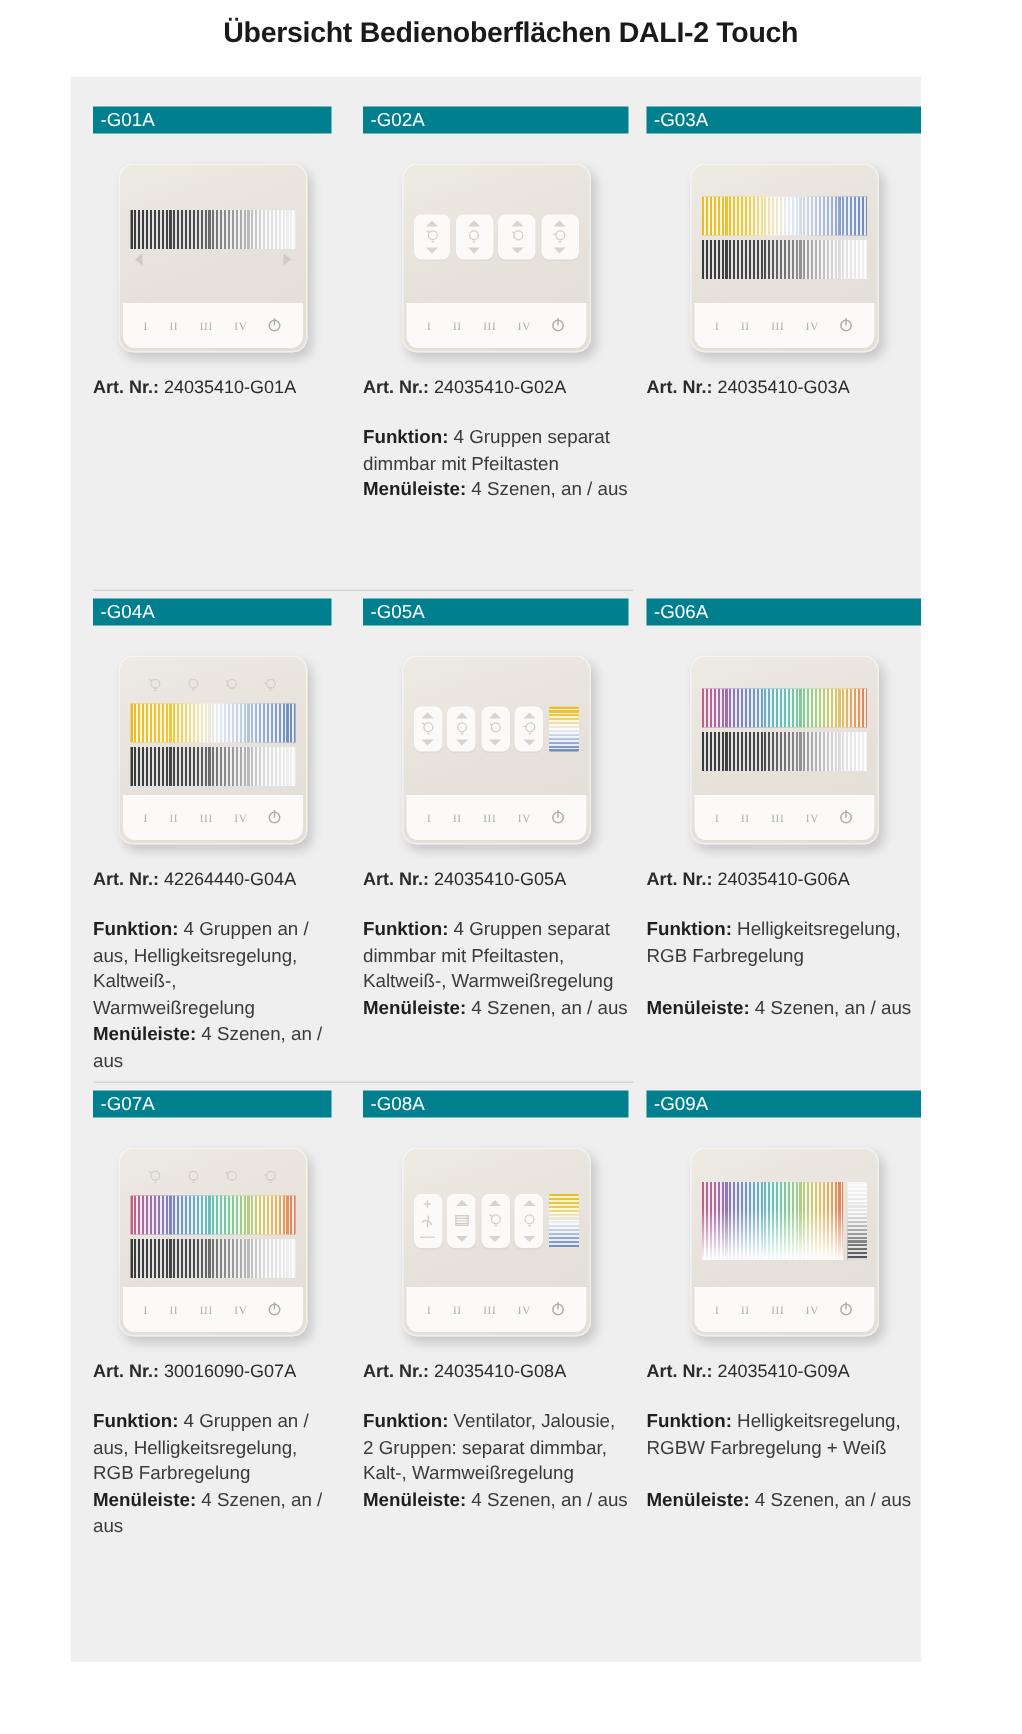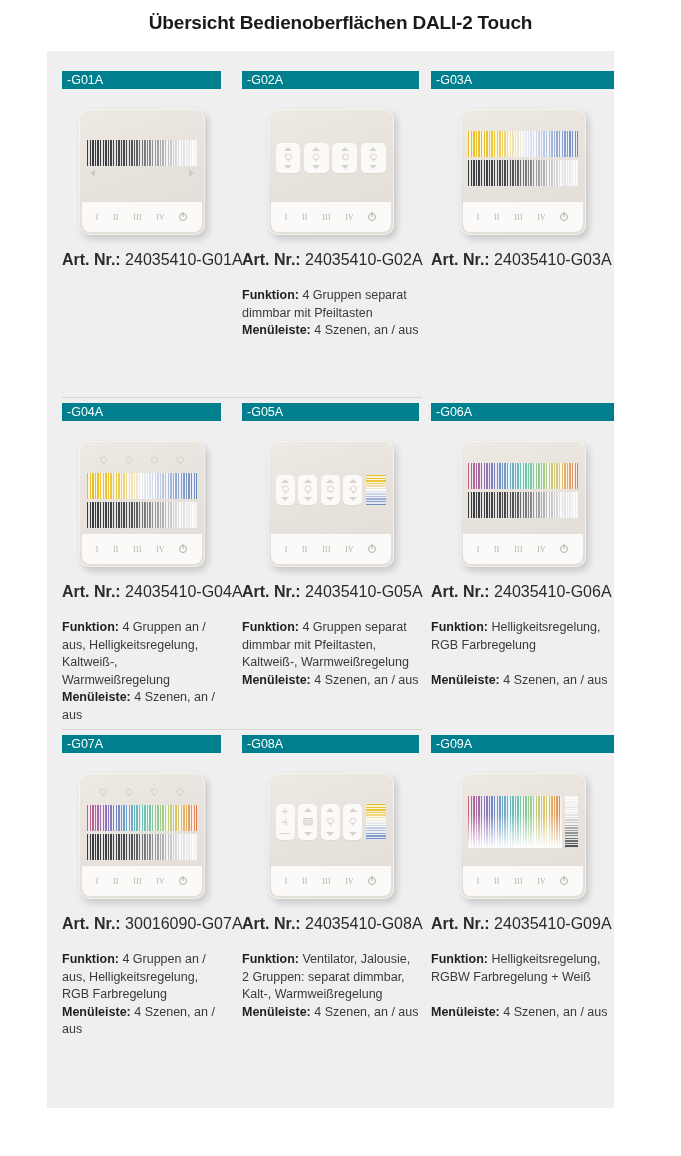--- a/index.html
+++ b/index.html
@@ -61,21 +61,21 @@
     overflow: hidden;
   }
   .device-area {
     height: 160px;
     display: flex;
     align-items: center;
     justify-content: center;
     padding-top: 6px;
   }
   .artnr {
-    font-size: 16px;
+    font-size: 12px;
     color: #2b2b2b;
     margin-top: 2px;
     white-space: nowrap;
   }
   .artnr b { font-weight: bold; }
   .func {
     font-size: 12.5px;
     line-height: 17.5px;
     color: #3a3a3a;
     margin-top: 18px;
@@ -354,21 +354,21 @@
             </div>
             <div class="menubar">
               <span>I</span>
               <span>II</span>
               <span>III</span>
               <span>IV</span>
               <div class="pwr"></div>
             </div>
           </div>
         </div>
-        <div class="artnr"><b>Art. Nr.:</b><span> 24035410-G04A</span></div>
+        <div class="artnr"><b>Art. Nr.:</b><span> 42264440-G04A</span></div>
         <div class="func">
           <b>Funktion:</b><span> 4 Gruppen an / aus, Helligkeitsregelung, Kaltweiß-, Warmweißregelung</span>
           <b>Menüleiste:</b><span> 4 Szenen, an / aus</span>
         </div>
       </div>
 
       <div class="card c2">
         <div class="tag">-G05A</div>
         <div class="device-area">
           <div class="device">

